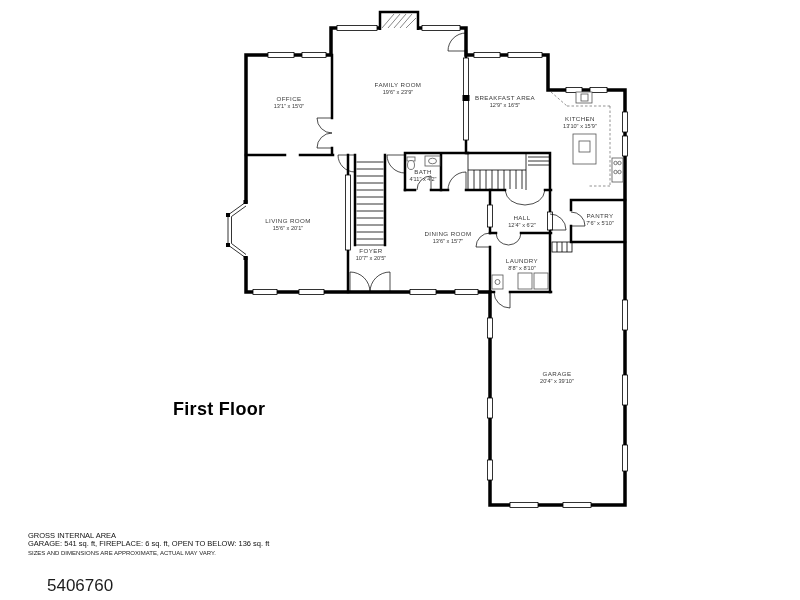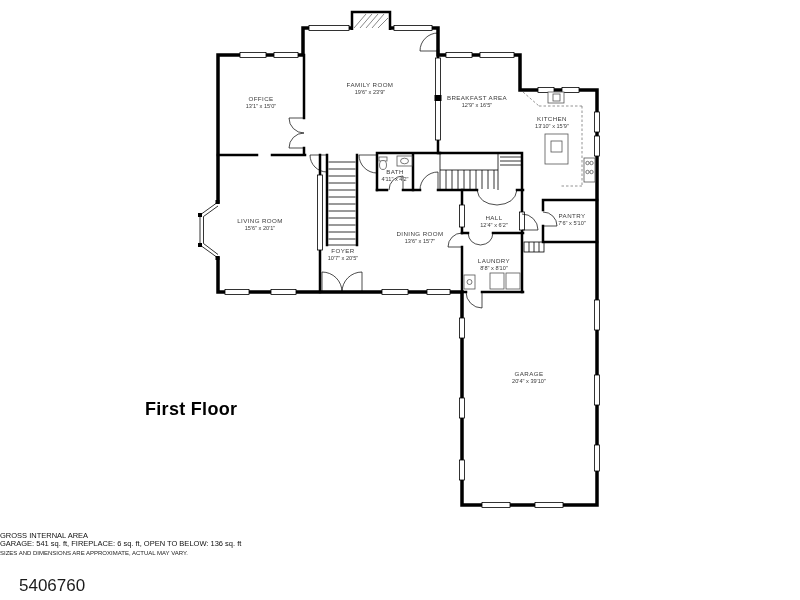--- a/index.html
+++ b/index.html
@@ -1,18 +1,18 @@
 <!DOCTYPE html>
 <html><head>
 <meta charset="utf-8">
 <style>
   html,body{margin:0;padding:0;background:#fff;}
   body{width:800px;height:600px;position:relative;overflow:hidden;
        font-family:"Liberation Sans",sans-serif;}
-  .stage{position:absolute;inset:0;}
+  .stage{position:absolute;inset:0;margin-left:28px;}
   svg{position:absolute;left:0;top:0;}
   
   .xw{stroke:#000;stroke-width:3.5;fill:none;stroke-linecap:square;}
   .iw{stroke:#000;stroke-width:2.5;fill:none;stroke-linecap:square;}
   .thin{stroke:#000;stroke-width:.8;fill:none;}
   .win{fill:#fff;stroke:#000;stroke-width:.8;}
   .door{stroke:#000;stroke-width:.7;fill:none;}
   .fix{stroke:#555;stroke-width:.8;fill:#fff;}
   .dash{stroke:#777;stroke-width:.8;fill:none;stroke-dasharray:2.5 2;}
   .hatch{stroke:#555;stroke-width:.7;fill:none;}

